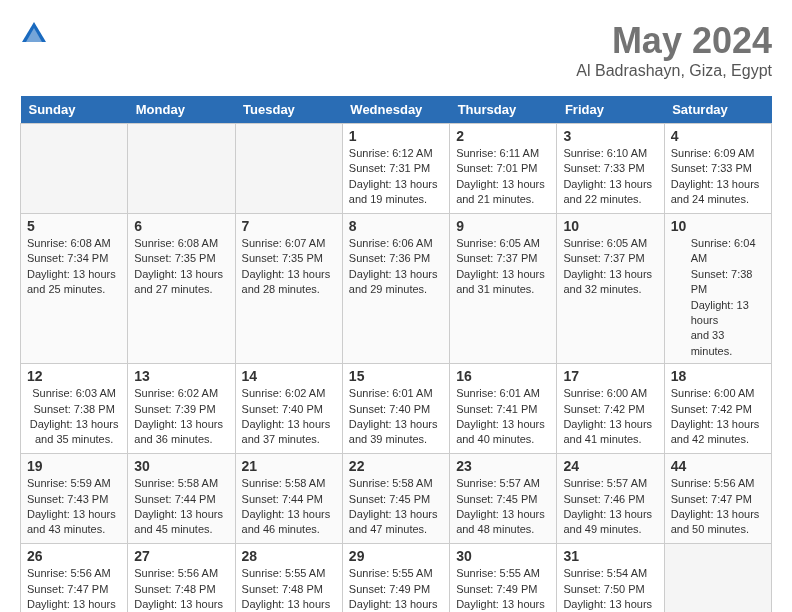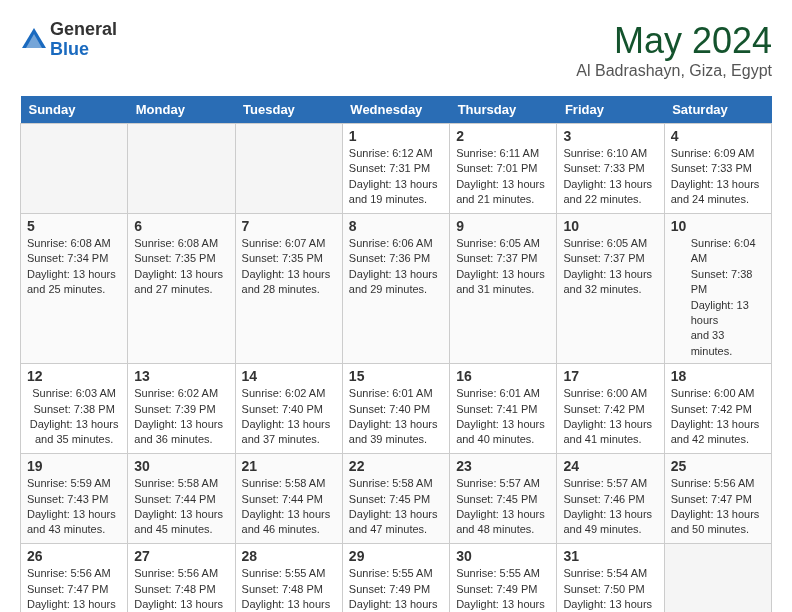--- a/index.html
+++ b/index.html
@@ -38,22 +38,22 @@
     .logo-icon {
       width: 28px;
       height: 28px;
       margin-right: 2px;
     }
     .title-block {
       text-align: right;
     }
     .month-year {
       font-size: 36px;
-      font-weight: normal;
-      color: #14532d;
+      font-weight: bold;
+      color: #737373;
     }
     .location {
       font-size: 16px;
       color: #555;
     }
     table {
       width: 100%;
       border-collapse: collapse;
       table-layout: fixed;
     }
@@ -94,24 +94,20 @@
   </style>
 </head>
 <body>
 
 <div class="header">
   <div class="logo">
     <svg class="logo-icon" viewBox="0 0 28 28">
       <polygon points="14,2 26,22 2,22" fill="#1a6abf"></polygon>
       <polygon points="14,8 22,22 6,22" fill="#fff" opacity="0.4"></polygon>
     </svg>
-    <div class="logo-text">
-      <span class="logo-general">General</span>
-      <span class="logo-blue">Blue</span>
-    </div>
   </div>
   <div class="title-block">
     <div class="month-year">May 2024</div>
     <div class="location">Al Badrashayn, Giza, Egypt</div>
   </div>
 </div>
 
 <table>
   <thead>
     <tr>
@@ -297,21 +293,21 @@
 and 48 minutes.</div>
         </td>
         <td>
           <div class="day-num">24</div>
           <div class="day-info" style="white-space: pre-line;">Sunrise: 5:57 AM
 Sunset: 7:46 PM
 Daylight: 13 hours
 and 49 minutes.</div>
         </td>
         <td>
-          <div class="day-num">25</div>
+          <div class="day-num">44</div>
           <div class="day-info" style="white-space: pre-line;">Sunrise: 5:56 AM
 Sunset: 7:47 PM
 Daylight: 13 hours
 and 50 minutes.</div>
         </td>
       </tr>
       <tr>
         <td>
           <div class="day-num">26</div>
           <div class="day-info" style="white-space: pre-line;">Sunrise: 5:56 AM

